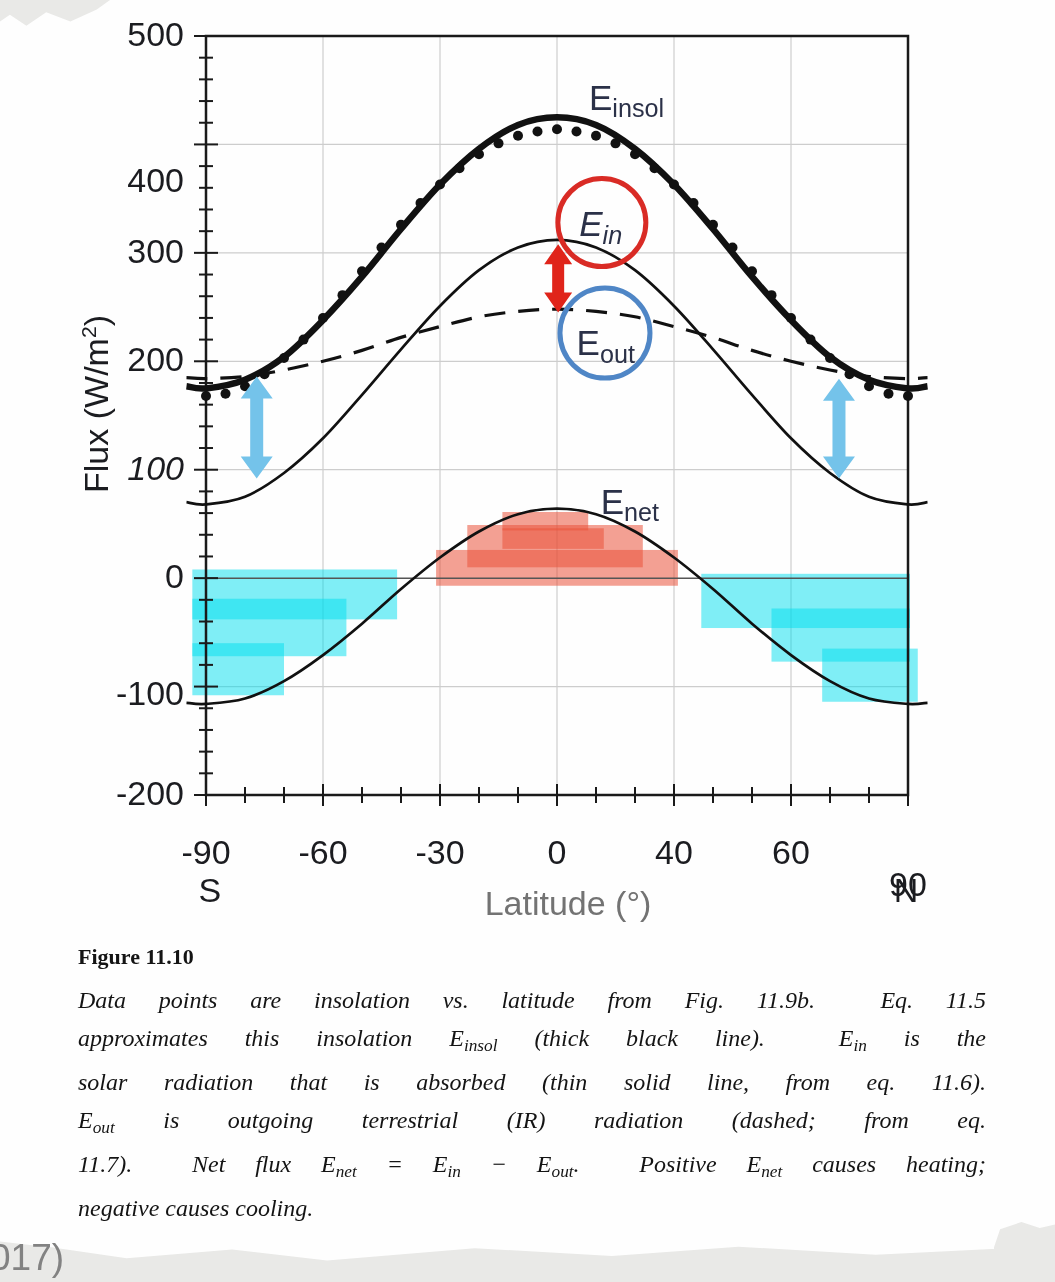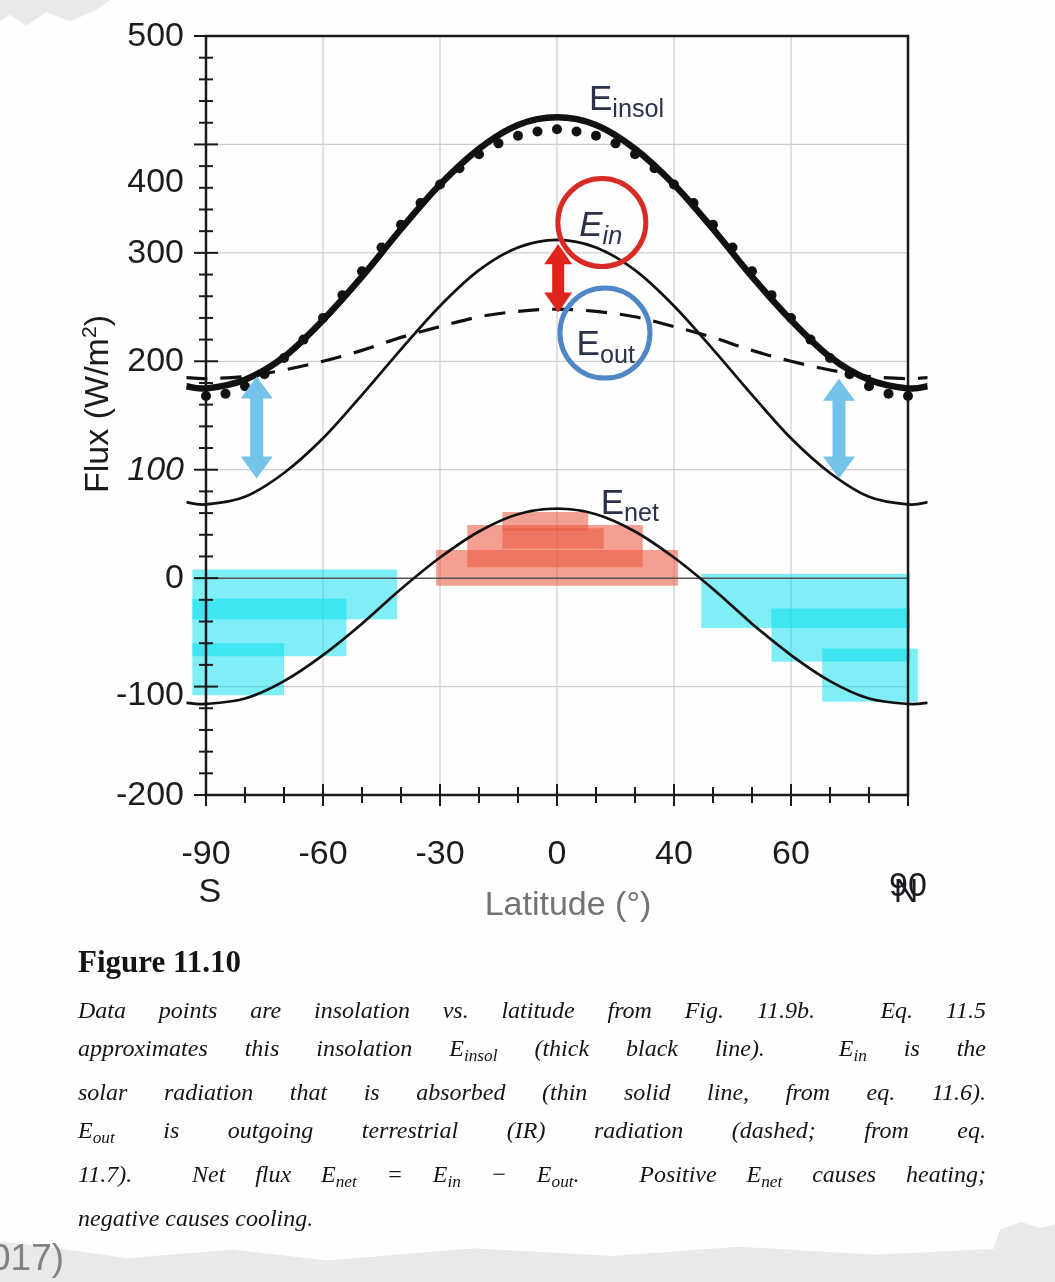--- a/index.html
+++ b/index.html
@@ -23,21 +23,21 @@
   .x-tick-lab,.hemi-lab,.axis-lab{transform:translateX(-50%);}
   .hemi-lab{font-size:34px;color:#1b1c20;}
   .axis-lab{font-size:34px;color:#737373;}
   .ylabel{transform:translate(-50%,-50%) rotate(-90deg);font-size:34px;color:#1b1c20;}
   .curve-lab{font-size:35px;color:#2b3148;}
   .curve-lab.centered{transform:translate(-50%,-50%);}
   .sb{font-size:0.72em;vertical-align:-0.28em;}
   .sp{font-size:0.62em;vertical-align:0.55em;}
   .caption{position:absolute;left:78px;top:944px;width:908px;
     font-family:"Liberation Serif",serif;color:#141414;}
-  .cap-head{font-size:31px;font-weight:bold;margin:0 0 12px 0;}
+  .cap-head{font-size:22px;font-weight:bold;margin:0 0 12px 0;}
   .cap-line{font-style:italic;font-size:24px;line-height:37.6px;
     text-align:justify;text-align-last:justify;}
   .cap-line.last{text-align:last left;text-align-last:left;}
   .page-frag{position:absolute;left:-10px;top:1237px;font-size:37px;color:#828282;z-index:5;}
 </style>
 </head>
 <body>
 
 <div class="page">
 

